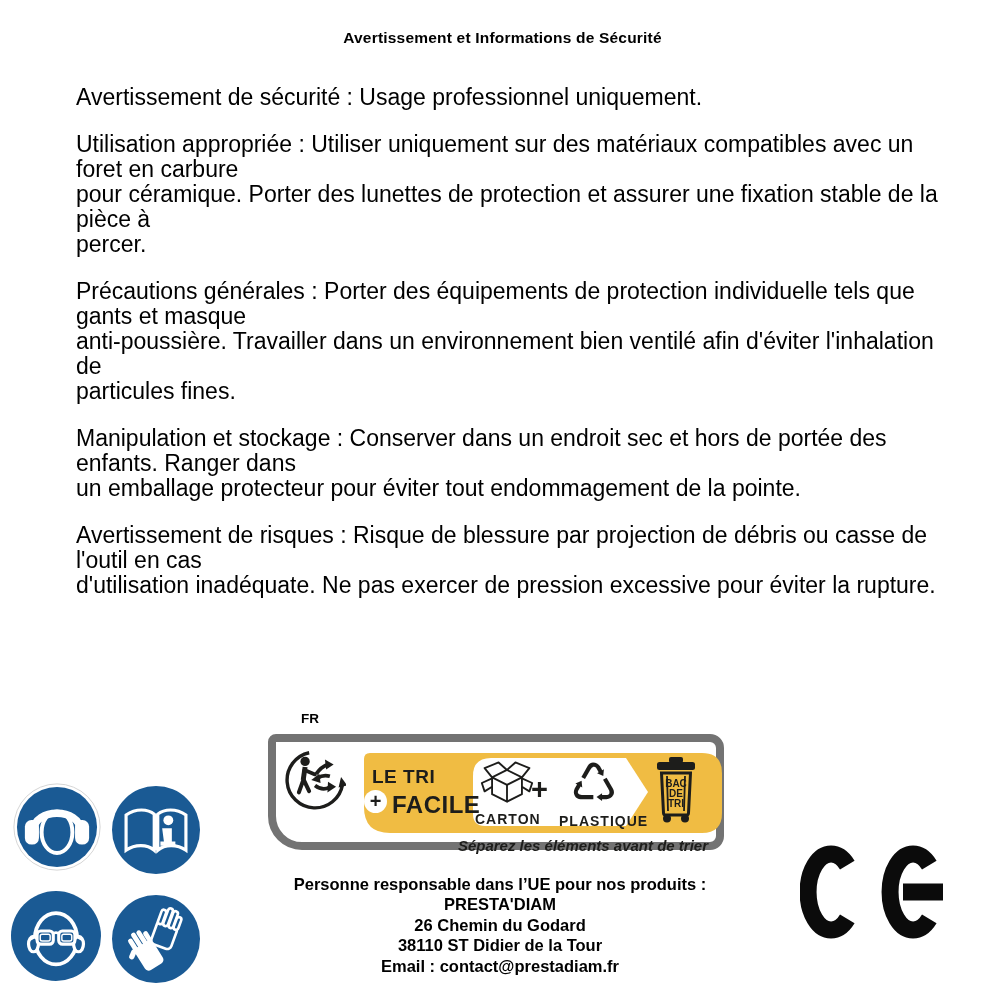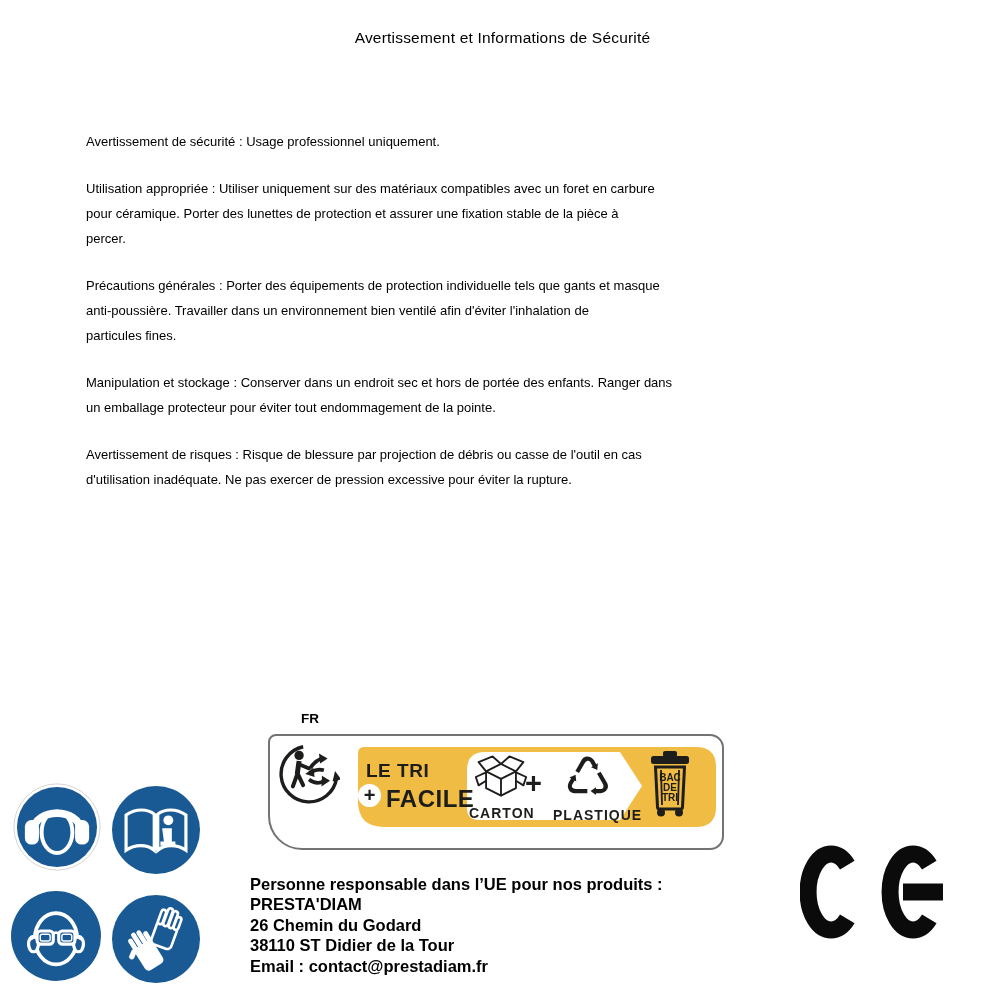--- a/index.html
+++ b/index.html
@@ -1,44 +1,44 @@
 <!DOCTYPE html>
 <html style="--blue: #1A5A94; --yellow: #F0BC43;"><head>
 <meta charset="utf-8">
 <style>
   html,body{margin:0;padding:0;background:#fff;}
   .page{position:relative;width:1005px;height:1005px;background:#fff;overflow:hidden;
         font-family:"Liberation Sans",sans-serif;color:#000;}
   .title{position:absolute;top:29px;left:0;width:100%;text-align:center;
-         font-size:15.5px;font-weight:normal;letter-spacing:.2px;}
-  .body-text{position:absolute;left:86px;top:85px;width:886px;font-size:13px;line-height:25px;margin-top:44px;}
+         font-size:15.5px;font-weight:bold;letter-spacing:.2px;}
+  .body-text{position:absolute;left:76px;top:85px;width:886px;font-size:23px;line-height:25px;}
   .body-text p{margin:0 0 22px 0;white-space:pre-line;}
   .picto{position:absolute;}
   .picto svg{display:block;}
   
   .fr-label{position:absolute;left:269px;top:711px;font-size:13.5px;font-weight:bold;margin-left:32px;}
   .infotri{position:absolute;left:268px;top:734px;width:456px;height:116px;background:#fff;
-           border:2px solid #737373;border-radius:8px 14px 14px 34px;box-sizing:border-box;}
+           border:8px solid #737373;border-radius:8px 14px 14px 34px;box-sizing:border-box;}
   .infotri .layer{position:absolute;left:0;top:0;}
   .letri{position:absolute;left:96px;top:24px;font-size:19px;font-weight:800;letter-spacing:.5px;color:#1d1d1b;}
   .plus-circle{position:absolute;left:88px;top:48px;width:23px;height:23px;border-radius:50%;background:#fff;
                color:#1d1d1b;font-size:20px;font-weight:900;text-align:center;line-height:22px;}
   .facile{position:absolute;left:116px;top:49px;font-size:24px;font-weight:800;letter-spacing:.5px;color:#1d1d1b;}
   .mat-label{position:absolute;font-size:14px;font-weight:bold;letter-spacing:1px;color:#1d1d1b;text-align:left;}
   .carton-label{left:199px;top:69px;width:62px;}
   .plastique-label{left:283px;top:71px;width:70px;}
   .carton-icon{position:absolute;left:203px;top:15px;}
   .recycle-glyph{position:absolute;left:288px;top:13px;width:60px;text-align:center;
                  font-family:"DejaVu Sans",sans-serif;font-size:54px;line-height:58px;color:#1d1d1b;font-weight:bold;}
   .mid-plus{position:absolute;left:255px;top:31px;font-size:29px;font-weight:900;color:#1d1d1b;}
   .bin-icon{position:absolute;left:377px;top:14px;}
   .tagline{position:absolute;right:8px;top:95px;font-size:15px;font-style:italic;font-weight:700;color:#1d1d1b;white-space:nowrap;}
   .triman{position:absolute;left:8px;top:5px;}
   
-  .responsible{position:absolute;left:250px;top:874px;width:500px;
+  .responsible{position:absolute;left:250px;top:874px;width:500px;text-align:center;
                font-size:16.5px;font-weight:bold;line-height:20.4px;white-space:pre-line;}
   .ce-mark{position:absolute;left:800px;top:844px;}
 </style>
 </head>
 <body>
 
 <div class="page">
 
   <div class="title">Avertissement et Informations de Sécurité</div>
 
@@ -169,20 +169,21 @@
       <path d="M14 20 L15 55 M32 20 L31 55" stroke="#1d1d1b" stroke-width="1.8" fill="none"></path>
       <circle cx="14" cy="62.5" r="4" fill="#1d1d1b"></circle>
       <circle cx="32" cy="62.5" r="4" fill="#1d1d1b"></circle>
       <g font-family="Liberation Sans, sans-serif" font-size="10" font-weight="bold" fill="#1d1d1b" text-anchor="middle">
         <text x="23" y="31">BAC</text>
         <text x="23" y="41">DE</text>
         <text x="23" y="51">TRI</text>
       </g>
     </svg>
 
+    <div class="tagline">Séparez les éléments avant de trier</div>
   </div>
 
   <div class="responsible">Personne responsable dans l’UE pour nos produits :
 PRESTA'DIAM
 26 Chemin du Godard
 38110 ST Didier de la Tour
 Email : contact@prestadiam.fr</div>
 
   <svg class="ce-mark" width="143" height="96" viewBox="0 0 143 96" aria-label="CE">
     <g fill="none" stroke="#0b0b0b" stroke-width="17">

